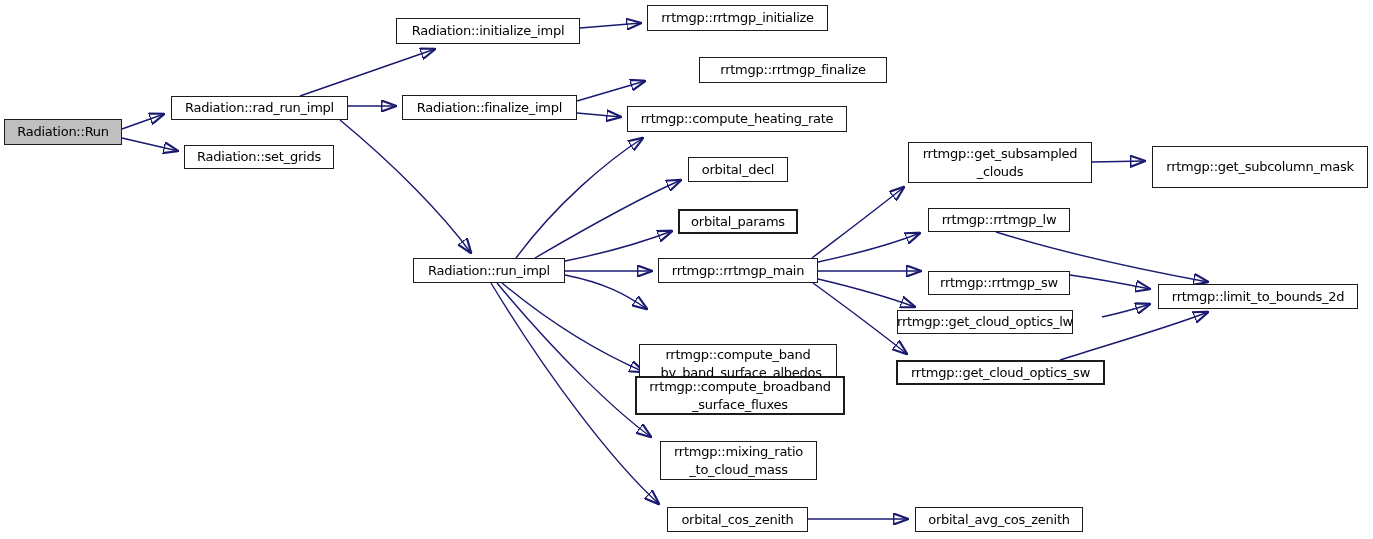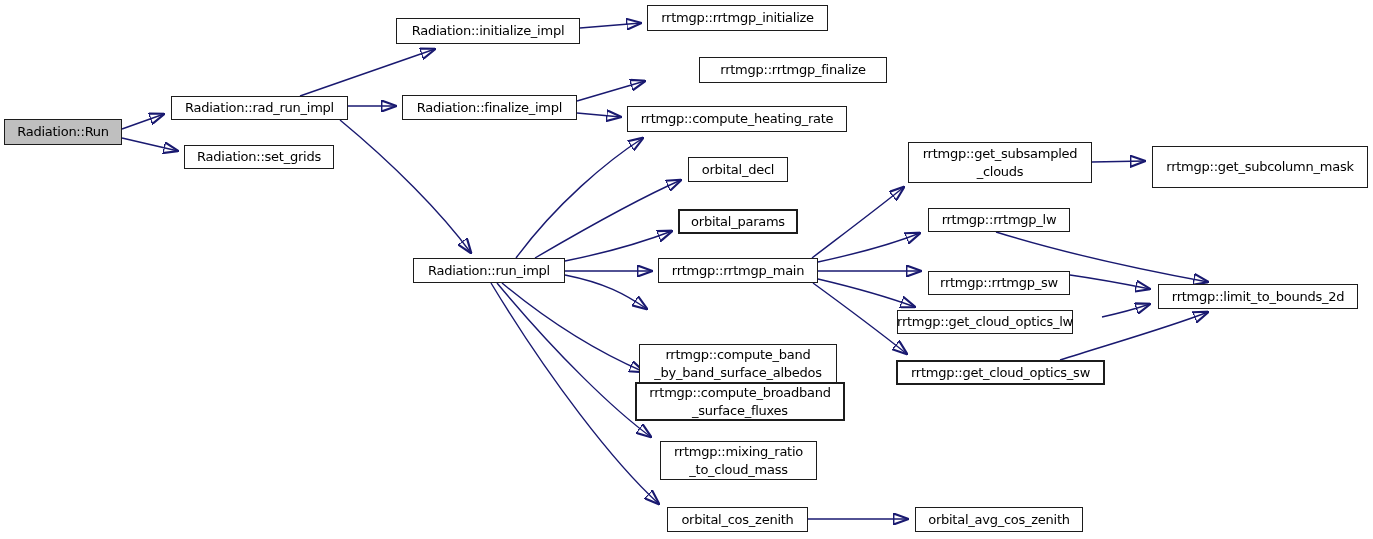--- a/index.html
+++ b/index.html
@@ -110,20 +110,20 @@
       <div class="node" style="left: 908px; top: 142px; width: 184px; height: 41px;">rrtmgp::get_subsampled
 _clouds</div>
       <div class="node" style="left: 1152px; top: 146px; width: 216px; height: 42px;">rrtmgp::get_subcolumn_mask</div>
       <div class="node" style="left: 928px; top: 208px; width: 142px; height: 24px;">rrtmgp::rrtmgp_lw</div>
       <div class="node" style="left: 928px; top: 271px; width: 142px; height: 24px;">rrtmgp::rrtmgp_sw</div>
       <div class="node" style="left: 1158px; top: 284px; width: 200px; height: 25px;">rrtmgp::limit_to_bounds_2d</div>
       <div class="node" style="left: 897px; top: 310px; width: 176px; height: 24px;">rrtmgp::get_cloud_optics_lw</div>
       <div class="node thick" style="left: 896px; top: 360px; width: 209px; height: 25px;">rrtmgp::get_cloud_optics_sw</div>
       <div class="node" style="left: 639px; top: 312px; width: 198px; height: 39px; margin-top: 32px;">rrtmgp::compute_band
 _by_band_surface_albedos</div>
-      <div class="node thick" style="left: 635px; top: 376px; width: 210px; height: 39px; margin-top: 6px;">rrtmgp::compute_broadband
+      <div class="node thick" style="left: 635px; top: 376px; width: 210px; height: 39px;">rrtmgp::compute_broadband
 _surface_fluxes</div>
       <div class="node" style="left: 660px; top: 441px; width: 157px; height: 39px;">rrtmgp::mixing_ratio
 _to_cloud_mass</div>
       <div class="node" style="left: 667px; top: 507px; width: 141px; height: 25px;">orbital_cos_zenith</div>
       <div class="node" style="left: 915px; top: 507px; width: 168px; height: 25px;">orbital_avg_cos_zenith</div>
     </div>
 </div>
 
 </body></html>

